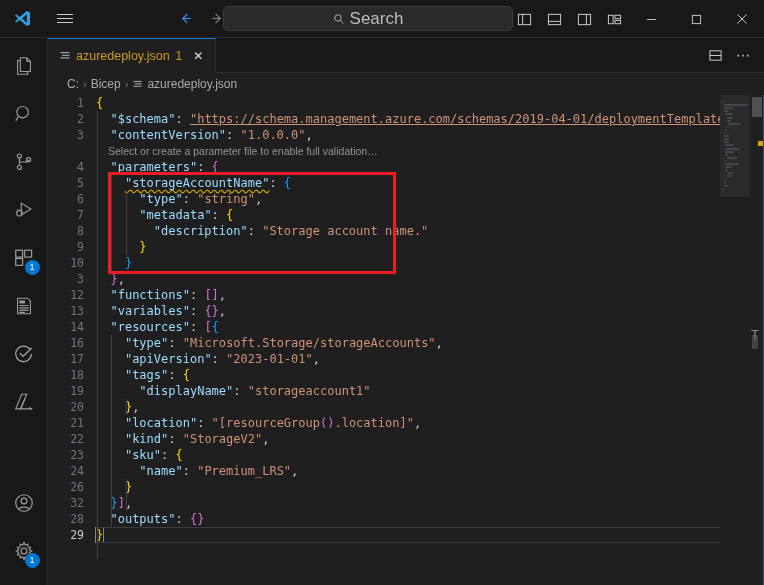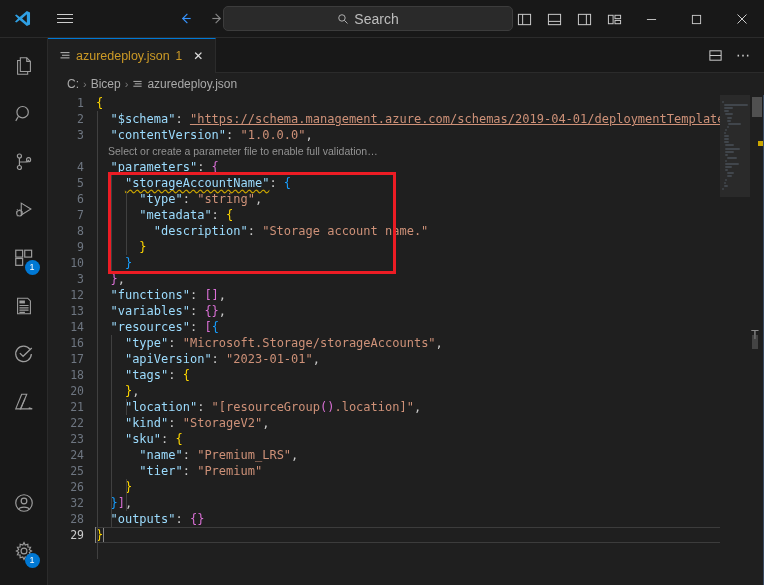--- a/index.html
+++ b/index.html
@@ -57,21 +57,21 @@
     left: 223px; top: 6px;
     width: 290px; height: 25px;
     background: #2a2a2a;
     border: 1px solid #3c3c3c;
     border-radius: 5px;
     display: flex; align-items: center; justify-content: center;
     gap: 5px;
     cursor: pointer;
   }
   .tb-search .s-ico { color: #bdbdbd; display:flex; }
-  .tb-search .s-txt { color: #bdbdbd; font-size: 14px; }
+  .tb-search .s-txt { color: #bdbdbd; font-size: 17px; }
 
   .tb-right {
     position: absolute; right: 0; top: 0;
     height: 38px;
     display: flex; align-items: center;
   }
   .layout-btn {
     width: 30px; height: 30px;
     display: flex; align-items: center; justify-content: center;
     cursor: pointer;
@@ -541,26 +541,26 @@
             <div class="line"><span class="ln">8</span><span class="lgutter"></span><span class="code">        <span class="k">"description"</span><span class="p">: </span><span class="s">"Storage account name."</span></span></div>
             <div class="line"><span class="ln">9</span><span class="lgutter"></span><span class="code">      <span class="b1">}</span></span></div>
             <div class="line"><span class="ln">10</span><span class="lgutter"></span><span class="code">    <span class="b3">}</span></span></div>
             <div class="line"><span class="ln">3</span><span class="lgutter"></span><span class="code">  <span class="b2">}</span><span class="p">,</span></span></div>
             <div class="line"><span class="ln">12</span><span class="lgutter"></span><span class="code">  <span class="k">"functions"</span><span class="p">: </span><span class="b2">[]</span><span class="p">,</span></span></div>
             <div class="line"><span class="ln">13</span><span class="lgutter"></span><span class="code">  <span class="k">"variables"</span><span class="p">: </span><span class="b2">{}</span><span class="p">,</span></span></div>
             <div class="line"><span class="ln">14</span><span class="lgutter"></span><span class="code">  <span class="k">"resources"</span><span class="p">: </span><span class="b2">[</span><span class="b3">{</span></span></div>
             <div class="line"><span class="ln">16</span><span class="lgutter"></span><span class="code">    <span class="k">"type"</span><span class="p">: </span><span class="s">"Microsoft.Storage/storageAccounts"</span><span class="p">,</span></span></div>
             <div class="line"><span class="ln">17</span><span class="lgutter"></span><span class="code">    <span class="k">"apiVersion"</span><span class="p">: </span><span class="s">"2023-01-01"</span><span class="p">,</span></span></div>
             <div class="line"><span class="ln">18</span><span class="lgutter"></span><span class="code">    <span class="k">"tags"</span><span class="p">: </span><span class="b1">{</span></span></div>
+            <div class="line"><span class="ln">19</span><span class="lgutter"></span><span class="code">      <span class="k">"displayName"</span><span class="p">: </span><span class="s">"storageaccount1"</span></span></div>
             <div class="line"><span class="ln">20</span><span class="lgutter"></span><span class="code">    <span class="b1">}</span><span class="p">,</span></span></div>
             <div class="line"><span class="ln">21</span><span class="lgutter"></span><span class="code">    <span class="k">"location"</span><span class="p">: </span><span class="s">"[resourceGroup</span><span class="b2">()</span><span class="s">.location]"</span><span class="p">,</span></span></div>
             <div class="line"><span class="ln">22</span><span class="lgutter"></span><span class="code">    <span class="k">"kind"</span><span class="p">: </span><span class="s">"StorageV2"</span><span class="p">,</span></span></div>
             <div class="line"><span class="ln">23</span><span class="lgutter"></span><span class="code">    <span class="k">"sku"</span><span class="p">: </span><span class="b1">{</span></span></div>
             <div class="line"><span class="ln">24</span><span class="lgutter"></span><span class="code">      <span class="k">"name"</span><span class="p">: </span><span class="s">"Premium_LRS"</span><span class="p">,</span></span></div>
-            <div class="line"><span class="ln">25</span><span class="lgutter"></span><span class="code">      <span class="k">"tier"</span><span class="p">: </span><span class="s">"Premium"</span></span></div>
             <div class="line"><span class="ln">26</span><span class="lgutter"></span><span class="code">    <span class="b1">}</span></span></div>
             <div class="line"><span class="ln">32</span><span class="lgutter"></span><span class="code">  <span class="b3">}</span><span class="b2">]</span><span class="p">,</span></span></div>
             <div class="line"><span class="ln">28</span><span class="lgutter"></span><span class="code">  <span class="k">"outputs"</span><span class="p">: </span><span class="b2">{}</span></span></div>
             <div class="line active"><span class="ln">29</span><span class="lgutter"></span><span class="code"><span class="b1 brk-match">}</span></span><div class="code-row-hl"></div></div>
             <div class="iguide" style="left: 49px; top: 16px; height: 448px;"></div>
             <div class="iguide" style="left: 63.4px; top: 80px; height: 96px;"></div>
             <div class="iguide" style="left: 63.4px; top: 240px; height: 192px;"></div>
             <div class="iguide" style="left: 77.8px; top: 96px; height: 64px;"></div>
             <div class="iguide" style="left: 77.8px; top: 128px; height: 16px;"></div>
             <div class="iguide" style="left: 77.8px; top: 304px; height: 16px;"></div>

